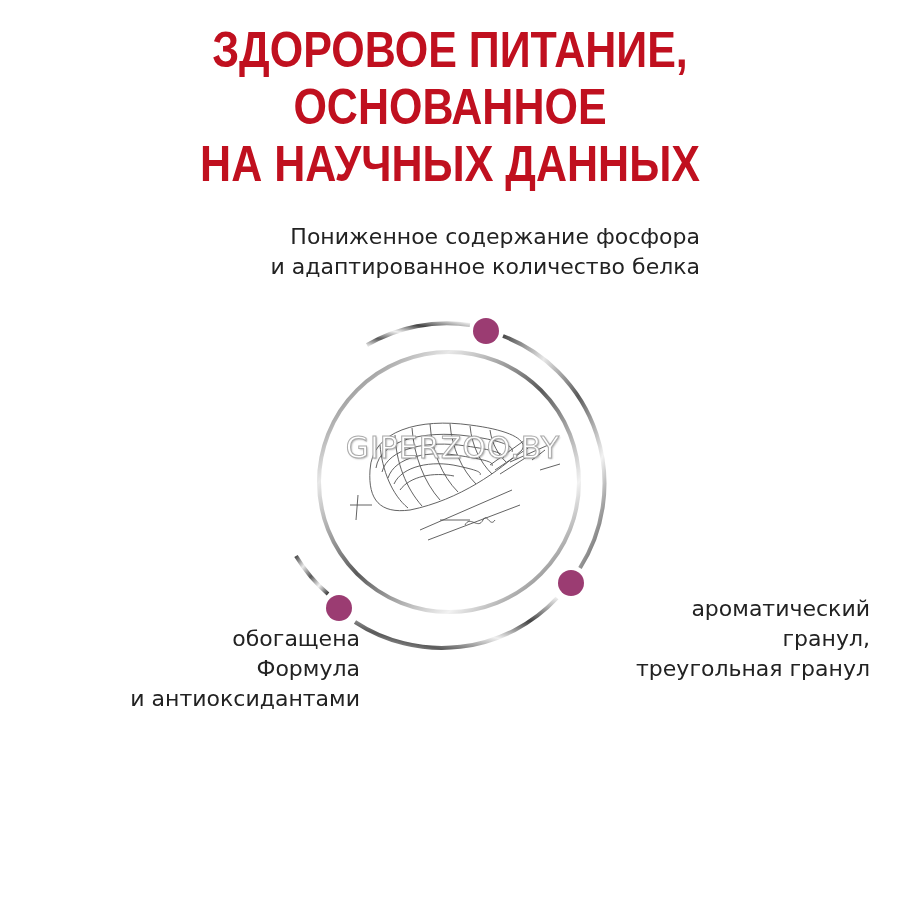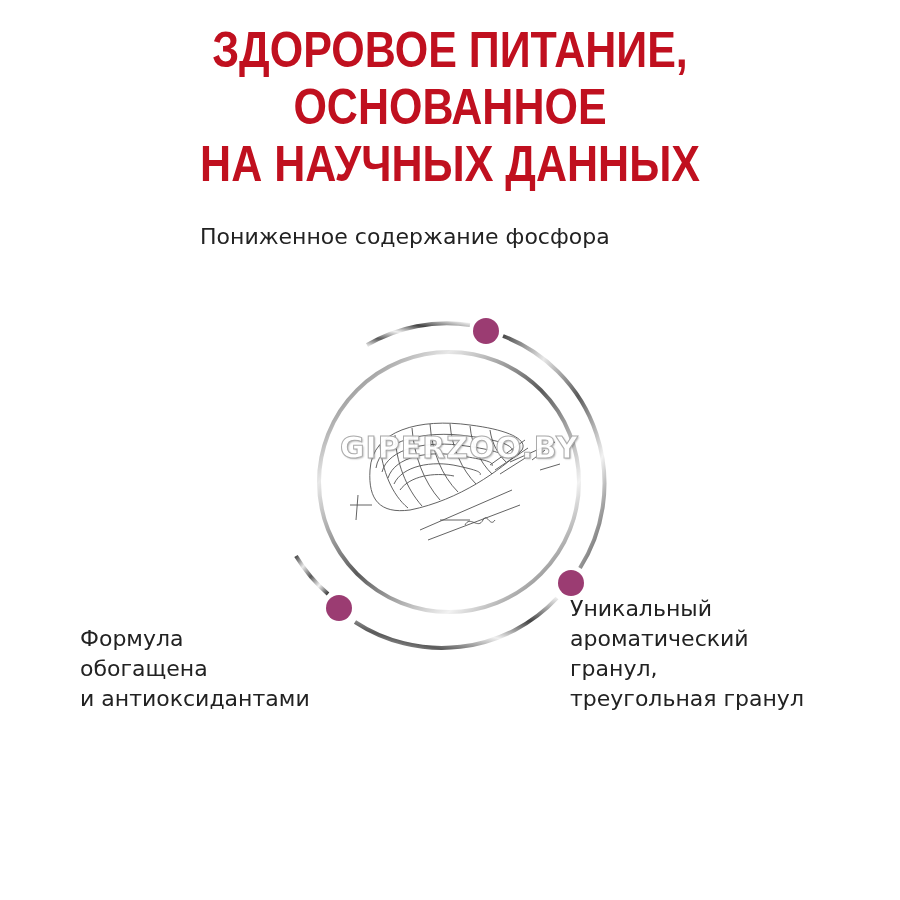--- a/index.html
+++ b/index.html
@@ -29,59 +29,60 @@
       transform: scaleX(0.86);
       transform-origin: center top;
     }
     .headline span { display: block; }
     .caption {
       position: absolute;
       color: #222222;
       font-family: "DejaVu Sans", sans-serif;
       font-size: 22px;
       line-height: 30px;
-      text-align: left;
+      text-align: right;
     }
     .caption span { display: block; white-space: nowrap; }
     .cap-top { left: 200px; width: 500px; top: 222px; }
     .cap-left { left: 80px; width: 280px; top: 624px; }
     .cap-right { left: 570px; width: 300px; top: 594px; }
     svg.emblem {
       position: absolute;
       left: 0;
       top: 0;
       width: 900px;
       height: 900px;
     }
     .watermark {
       position: absolute;
       left: 340px;
       top: 430px;
       width: 220px;
       text-align: right;
       font-family: "DejaVu Sans", sans-serif;
-      font-weight: bold;
+      font-weight: normal;
       font-size: 30px;
       letter-spacing: 1px;
       color: #ffffff;
       -webkit-text-stroke: 1px #a7a7a7;
       text-shadow: 1px 1px 2px rgba(0,0,0,0.35);
       opacity: 0.95;
     }
   </style>
 </head>
 <body>
 
 <div class="headline">
   <span>ЗДОРОВОЕ ПИТАНИЕ, ОСНОВАННОЕ</span>
   <span>НА НАУЧНЫХ ДАННЫХ</span>
 </div>
 
 <div class="caption cap-top">
   <span>Пониженное содержание фосфора</span>
+  <span>и адаптированное количество белка</span>
 </div>
 
 <svg class="emblem" viewBox="0 0 900 900" xmlns="http://www.w3.org/2000/svg">
   <defs>
     <linearGradient id="ringGrad" x1="0" y1="0" x2="1" y2="1">
       <stop offset="0" stop-color="#4a4a4a"></stop>
       <stop offset="0.25" stop-color="#e8e8e8"></stop>
       <stop offset="0.5" stop-color="#5a5a5a"></stop>
       <stop offset="0.75" stop-color="#f2f2f2"></stop>
       <stop offset="1" stop-color="#3a3a3a"></stop>
@@ -131,23 +132,22 @@
   </g>
 
   <circle cx="486" cy="331" r="13" fill="#9b3c72"></circle>
   <circle cx="571" cy="583" r="13" fill="#9b3c72"></circle>
   <circle cx="339" cy="608" r="13" fill="#9b3c72"></circle>
 </svg>
 
 <div class="watermark">GIPERZOO.BY</div>
 
 <div class="caption cap-right">
-  <span>Уникальный</span>
   <span>ароматический</span>
   <span>гранул,</span>
   <span>треугольная гранул</span>
 </div>
 
 <div class="caption cap-left">
+  <span>обогащена</span>
   <span>Формула</span>
-  <span>обогащена</span>
   <span>и антиоксидантами</span>
 </div>
 
 </body></html>

